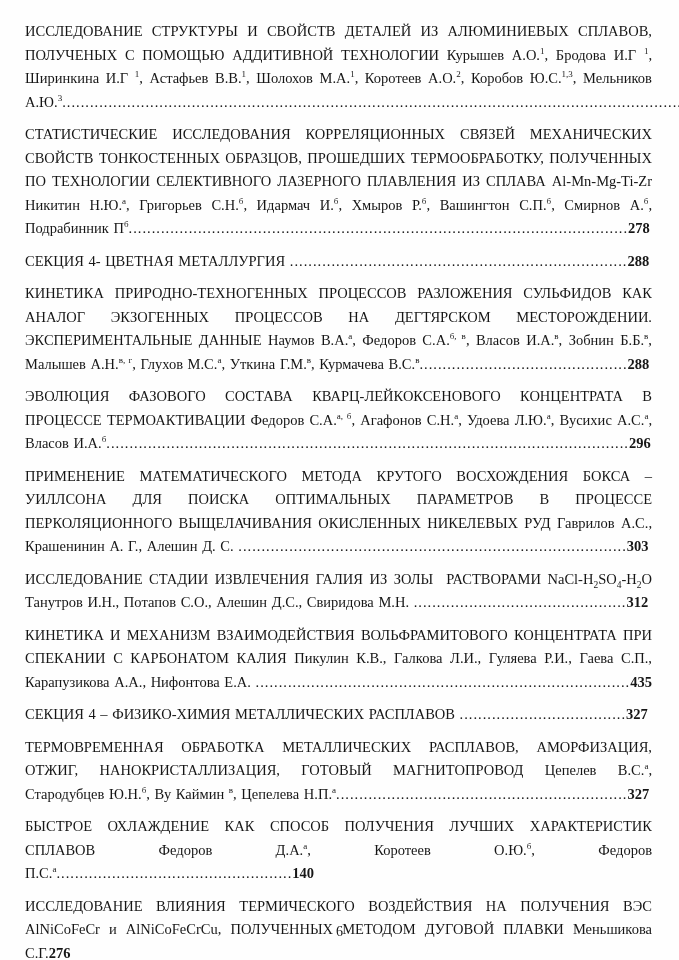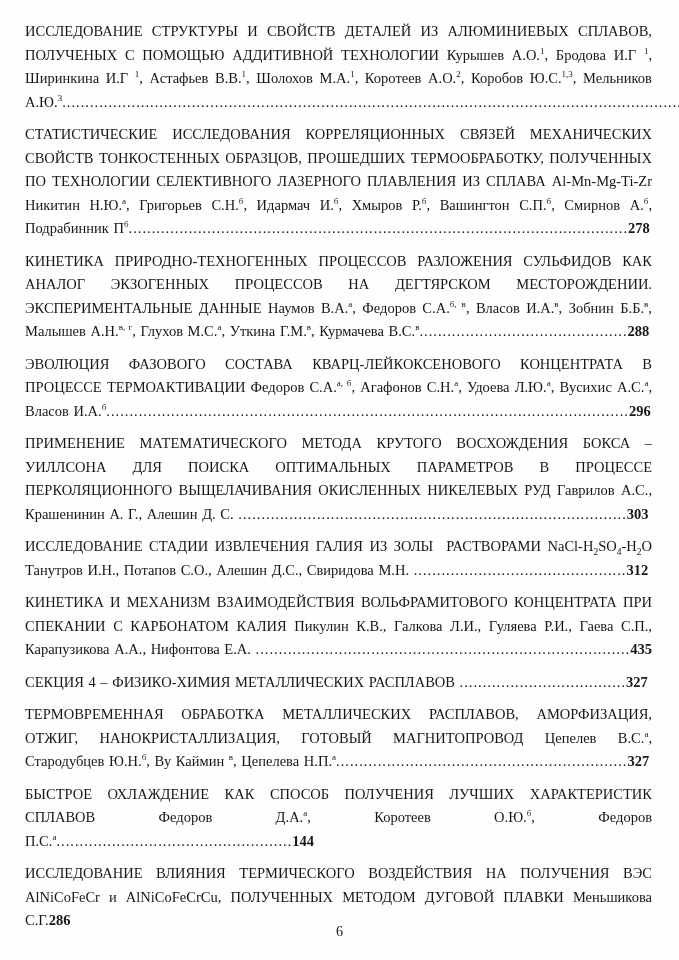--- a/index.html
+++ b/index.html
@@ -54,26 +54,27 @@
     font-size:14px;
   }
 </style>
 </head>
 <body>
 
 <div class="page">
   <main class="toc">
       <p class="entry"><span class="title">ИССЛЕДОВАНИЕ СТРУКТУРЫ И СВОЙСТВ ДЕТАЛЕЙ ИЗ АЛЮМИНИЕВЫХ СПЛАВОВ, ПОЛУЧЕНЫХ С ПОМОЩЬЮ АДДИТИВНОЙ ТЕХНОЛОГИИ </span><span class="authors">Курышев А.О.</span><sup>1</sup><span class="authors">, Бродова И.Г </span><sup>1</sup><span class="authors">, Ширинкина И.Г </span><sup>1</sup><span class="authors">, Астафьев В.В.</span><sup>1</sup><span class="authors">, Шолохов М.А.</span><sup>1</sup><span class="authors">, Коротеев А.О.</span><sup>2</sup><span class="authors">, Коробов Ю.С.</span><sup>1,3</sup><span class="authors">, Мельников А.Ю.</span><sup>3</sup><span class="dots">........................................................................................................................................................................................................................................................................................................................................................................................................................................................................................................................................................................................................................</span></p>
       <p class="entry"><span class="title">СТАТИСТИЧЕСКИЕ ИССЛЕДОВАНИЯ КОРРЕЛЯЦИОННЫХ СВЯЗЕЙ МЕХАНИЧЕСКИХ СВОЙСТВ ТОНКОСТЕННЫХ ОБРАЗЦОВ, ПРОШЕДШИХ ТЕРМООБРАБОТКУ, ПОЛУЧЕННЫХ ПО ТЕХНОЛОГИИ СЕЛЕКТИВНОГО ЛАЗЕРНОГО ПЛАВЛЕНИЯ ИЗ СПЛАВА Al-Mn-Mg-Ti-Zr </span><span class="authors">Никитин Н.Ю.</span><sup>а</sup><span class="authors">, Григорьев С.Н.</span><sup>б</sup><span class="authors">, Идармач И.</span><sup>б</sup><span class="authors">, Хмыров Р.</span><sup>б</sup><span class="authors">, Вашингтон С.П.</span><sup>б</sup><span class="authors">, Смирнов А.</span><sup>б</sup><span class="authors">, Подрабинник П</span><sup>б</sup><span class="dots">............................................................................................................</span><span class="pg">278</span></p>
+      <p class="entry section"><span class="title">СЕКЦИЯ 4- ЦВЕТНАЯ МЕТАЛЛУРГИЯ </span><span class="dots">.........................................................................</span><span class="pg">288</span></p>
       <p class="entry"><span class="title">КИНЕТИКА ПРИРОДНО-ТЕХНОГЕННЫХ ПРОЦЕССОВ РАЗЛОЖЕНИЯ СУЛЬФИДОВ КАК АНАЛОГ ЭКЗОГЕННЫХ ПРОЦЕССОВ НА ДЕГТЯРСКОМ МЕСТОРОЖДЕНИИ. ЭКСПЕРИМЕНТАЛЬНЫЕ ДАННЫЕ </span><span class="authors">Наумов В.А.</span><sup>а</sup><span class="authors">, Федоров С.А.</span><sup>б, в</sup><span class="authors">, Власов И.А.</span><sup>в</sup><span class="authors">, Зобнин Б.Б.</span><sup>в</sup><span class="authors">, Малышев А.Н.</span><sup>в, г</sup><span class="authors">, Глухов М.С.</span><sup>а</sup><span class="authors">, Уткина Г.М.</span><sup>в</sup><span class="authors">, Курмачева В.С.</span><sup>в</sup><span class="dots">.............................................</span><span class="pg">288</span></p>
       <p class="entry"><span class="title">ЭВОЛЮЦИЯ ФАЗОВОГО СОСТАВА КВАРЦ-ЛЕЙКОКСЕНОВОГО КОНЦЕНТРАТА В ПРОЦЕССЕ ТЕРМОАКТИВАЦИИ </span><span class="authors">Федоров С.А.</span><sup>а, б</sup><span class="authors">, Агафонов С.Н.</span><sup>а</sup><span class="authors">, Удоева Л.Ю.</span><sup>а</sup><span class="authors">, Вусихис А.С.</span><sup>а</sup><span class="authors">, Власов И.А.</span><sup>б</sup><span class="dots">.................................................................................................................</span><span class="pg">296</span></p>
       <p class="entry"><span class="title">ПРИМЕНЕНИЕ МАТЕМАТИЧЕСКОГО МЕТОДА КРУТОГО ВОСХОЖДЕНИЯ БОКСА – УИЛЛСОНА ДЛЯ ПОИСКА ОПТИМАЛЬНЫХ ПАРАМЕТРОВ В ПРОЦЕССЕ ПЕРКОЛЯЦИОННОГО ВЫЩЕЛАЧИВАНИЯ ОКИСЛЕННЫХ НИКЕЛЕВЫХ РУД </span><span class="authors">Гаврилов А.С., Крашенинин А. Г., Алешин Д. С. </span><span class="dots">....................................................................................</span><span class="pg">303</span></p>
       <p class="entry"><span class="title">ИССЛЕДОВАНИЕ СТАДИИ ИЗВЛЕЧЕНИЯ ГАЛИЯ ИЗ ЗОЛЫ &nbsp;РАСТВОРАМИ NaCl-H</span><sub>2</sub><span class="title">SO</span><sub>4</sub><span class="title">-H</span><sub>2</sub><span class="title">O </span><span class="authors">Танутров И.Н., Потапов С.О., Алешин Д.С., Свиридова М.Н. </span><span class="dots">..............................................</span><span class="pg">312</span></p>
       <p class="entry"><span class="title">КИНЕТИКА И МЕХАНИЗМ ВЗАИМОДЕЙСТВИЯ ВОЛЬФРАМИТОВОГО КОНЦЕНТРАТА ПРИ СПЕКАНИИ С КАРБОНАТОМ КАЛИЯ </span><span class="authors">Пикулин К.В., Галкова Л.И., Гуляева Р.И., Гаева С.П., Карапузикова А.А., Нифонтова Е.А. </span><span class="dots">.................................................................................</span><span class="pg">435</span></p>
       <p class="entry section"><span class="title">СЕКЦИЯ 4 – ФИЗИКО-ХИМИЯ МЕТАЛЛИЧЕСКИХ РАСПЛАВОВ </span><span class="dots">....................................</span><span class="pg">327</span></p>
       <p class="entry"><span class="title">ТЕРМОВРЕМЕННАЯ ОБРАБОТКА МЕТАЛЛИЧЕСКИХ РАСПЛАВОВ, АМОРФИЗАЦИЯ, ОТЖИГ, НАНОКРИСТАЛЛИЗАЦИЯ, ГОТОВЫЙ МАГНИТОПРОВОД </span><span class="authors">Цепелев В.С.</span><sup>а</sup><span class="authors">, Стародубцев Ю.Н.</span><sup>б</sup><span class="authors">, Ву Каймин </span><sup>в</sup><span class="authors">, Цепелева Н.П.</span><sup>а</sup><span class="dots">...............................................................</span><span class="pg">327</span></p>
-      <p class="entry"><span class="title">БЫСТРОЕ ОХЛАЖДЕНИЕ КАК СПОСОБ ПОЛУЧЕНИЯ ЛУЧШИХ ХАРАКТЕРИСТИК СПЛАВОВ </span><span class="authors">Федоров Д.А.</span><sup>а</sup><span class="authors">, Коротеев О.Ю.</span><sup>б</sup><span class="authors">, Федоров П.С.</span><sup>а</sup><span class="dots">...................................................</span><span class="pg">144</span></p>
-      <p class="entry"><span class="title">ИССЛЕДОВАНИЕ ВЛИЯНИЯ ТЕРМИЧЕСКОГО ВОЗДЕЙСТВИЯ НА ПОЛУЧЕНИЯ ВЭС AlNiCoFeCr и AlNiCoFeCrCu, ПОЛУЧЕННЫХ МЕТОДОМ ДУГОВОЙ ПЛАВКИ </span><span class="authors">Меньшикова С.Г.</span><span class="pg">286</span></p>
+      <p class="entry"><span class="title">БЫСТРОЕ ОХЛАЖДЕНИЕ КАК СПОСОБ ПОЛУЧЕНИЯ ЛУЧШИХ ХАРАКТЕРИСТИК СПЛАВОВ </span><span class="authors">Федоров Д.А.</span><sup>а</sup><span class="authors">, Коротеев О.Ю.</span><sup>б</sup><span class="authors">, Федоров П.С.</span><sup>а</sup><span class="dots">...................................................</span><span class="pg">140</span></p>
+      <p class="entry"><span class="title">ИССЛЕДОВАНИЕ ВЛИЯНИЯ ТЕРМИЧЕСКОГО ВОЗДЕЙСТВИЯ НА ПОЛУЧЕНИЯ ВЭС AlNiCoFeCr и AlNiCoFeCrCu, ПОЛУЧЕННЫХ МЕТОДОМ ДУГОВОЙ ПЛАВКИ </span><span class="authors">Меньшикова С.Г.</span><span class="pg">276</span></p>
     </main>
   <div class="footer">
     <span>6</span>
   </div>
 </div>
 
 </body></html>

